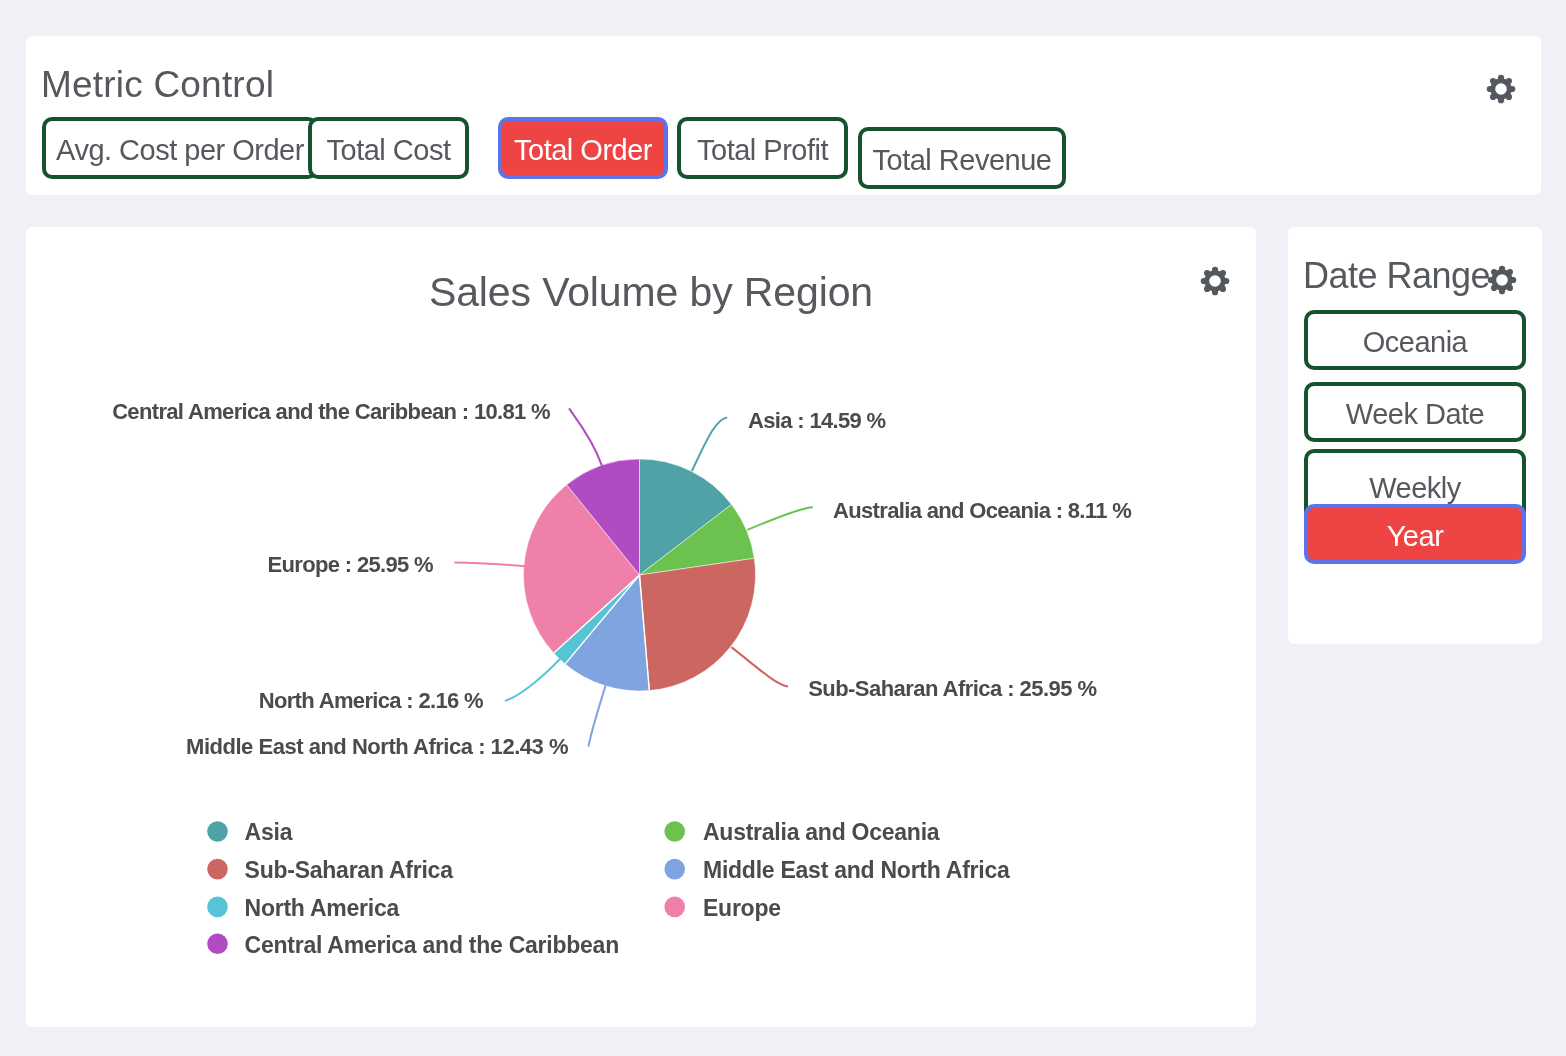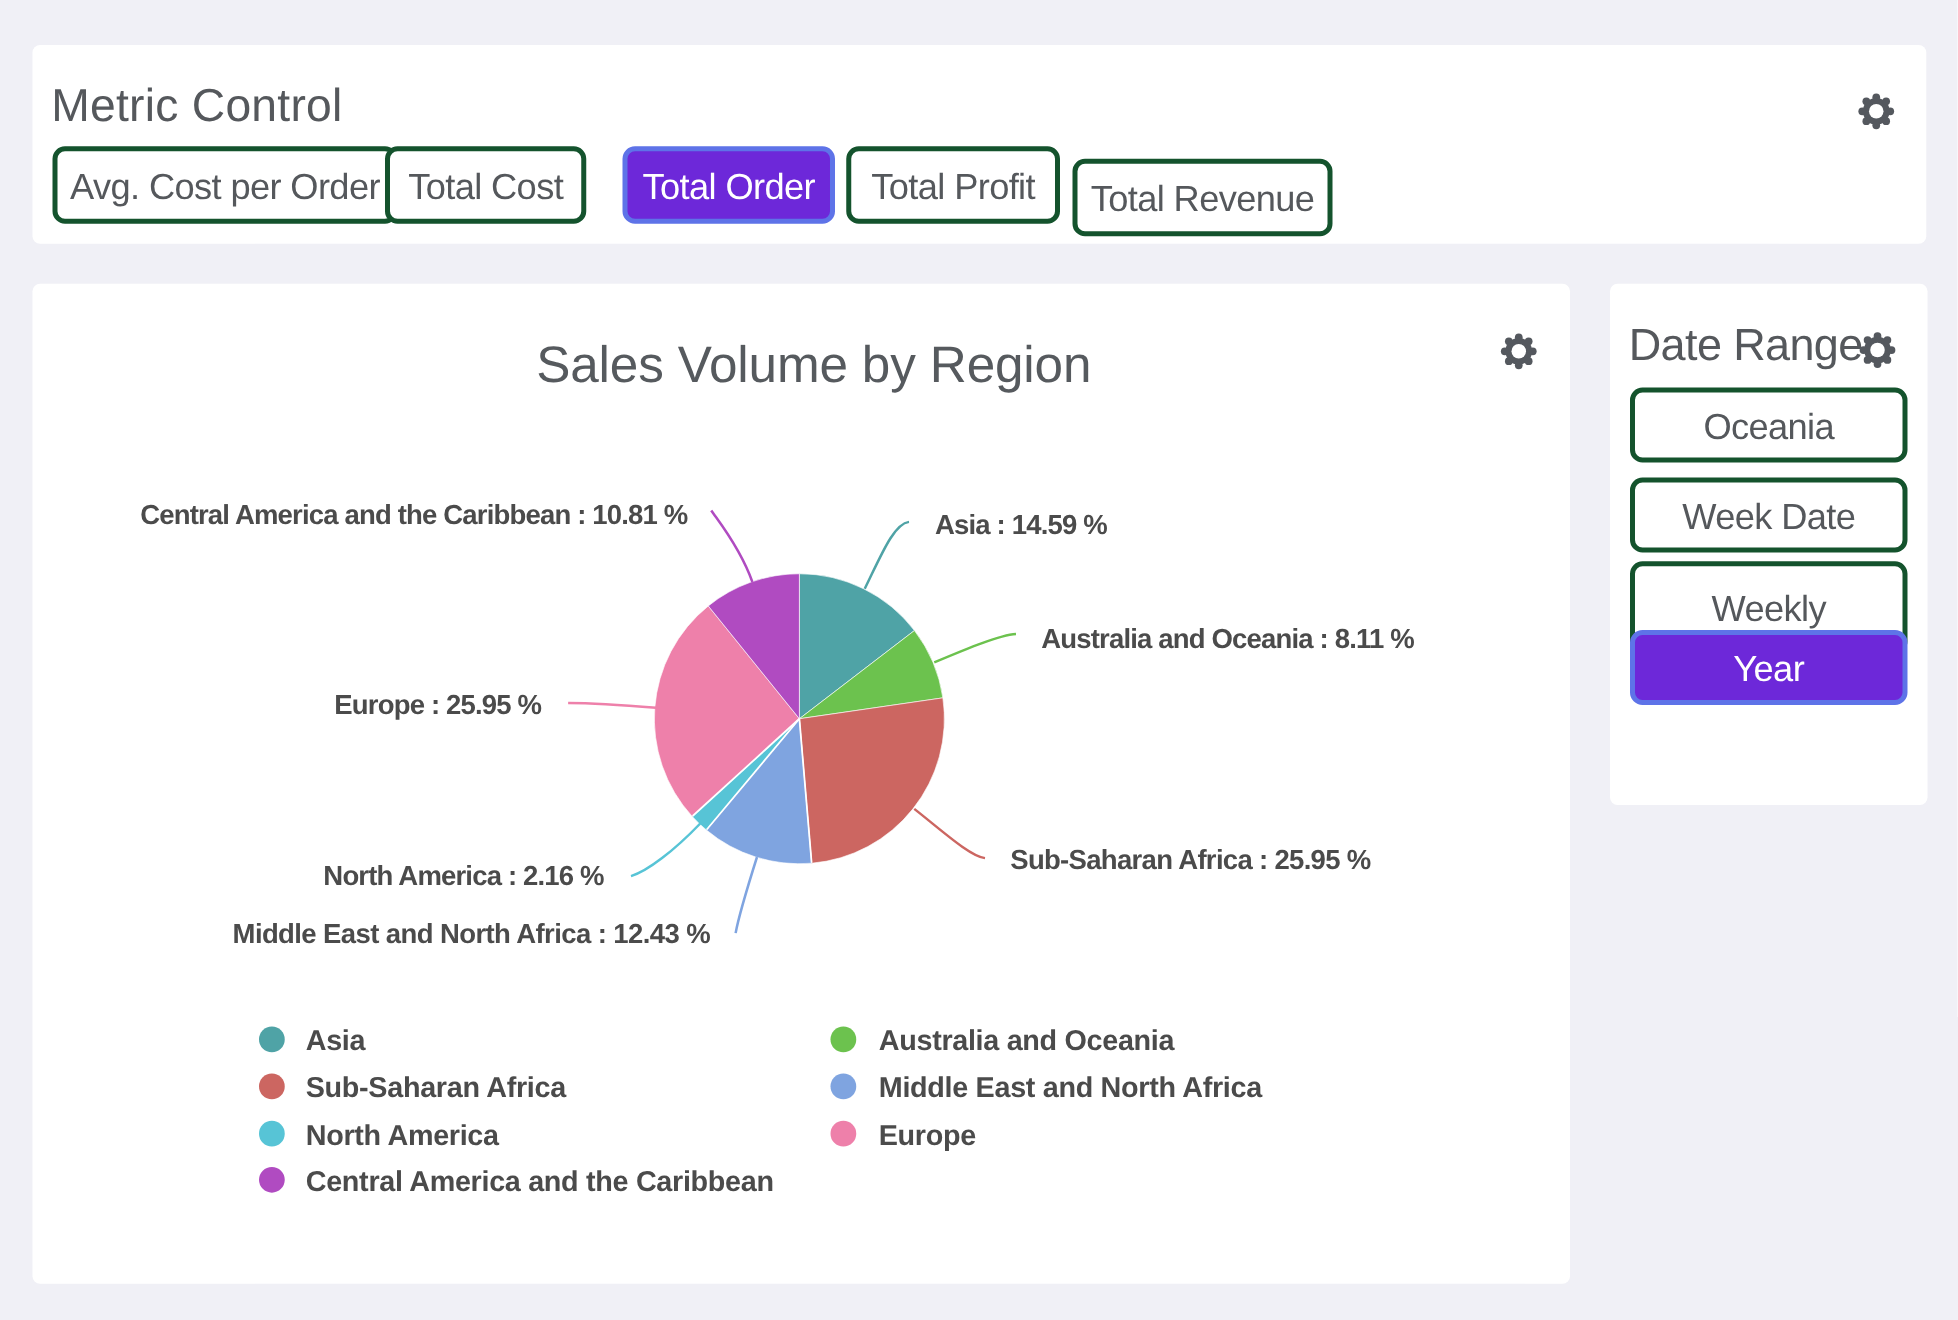--- a/index.html
+++ b/index.html
@@ -1,21 +1,21 @@
 <!DOCTYPE html>
 <html><head>
 <meta charset="utf-8">
 <style>
   html,body{margin:0;padding:0;}
   body{width:1566px;height:1056px;background:#f0f0f6;font-family:"Liberation Sans",sans-serif;position:relative;overflow:hidden;}
   .card{position:absolute;background:#fff;border-radius:6px;}
   .ctitle{position:absolute;font-size:37px;letter-spacing:-0.15px;color:#55585c;line-height:29px;white-space:nowrap;}
   .btn{box-sizing:border-box;position:absolute;height:62px;padding-top:4px;border:4px solid #14532d;border-radius:10px;background:#fff;
        color:#55585c;font-size:29px;letter-spacing:-0.5px;display:flex;align-items:center;justify-content:center;white-space:nowrap;}
-  .btn.active{background:#6d28d9;border-color:#5e73e8;color:#fff;}
+  .btn.active{background:#ef4444;border-color:#5e73e8;color:#fff;}
   .gear{position:absolute;}
 </style>
 </head>
 <body>
 
 <div class="card" style="left:26px;top:36px;width:1515px;height:159px;"></div>
 <div class="ctitle" style="left:41px;top:70px;letter-spacing:0.2px;">Metric Control</div>
 <svg class="gear" style="left:1486px;top:74px;" width="30" height="30" viewBox="-15 -15 30 30">
     <g fill="#54585e">
       <circle cx="0" cy="0" r="10.7"></circle>

